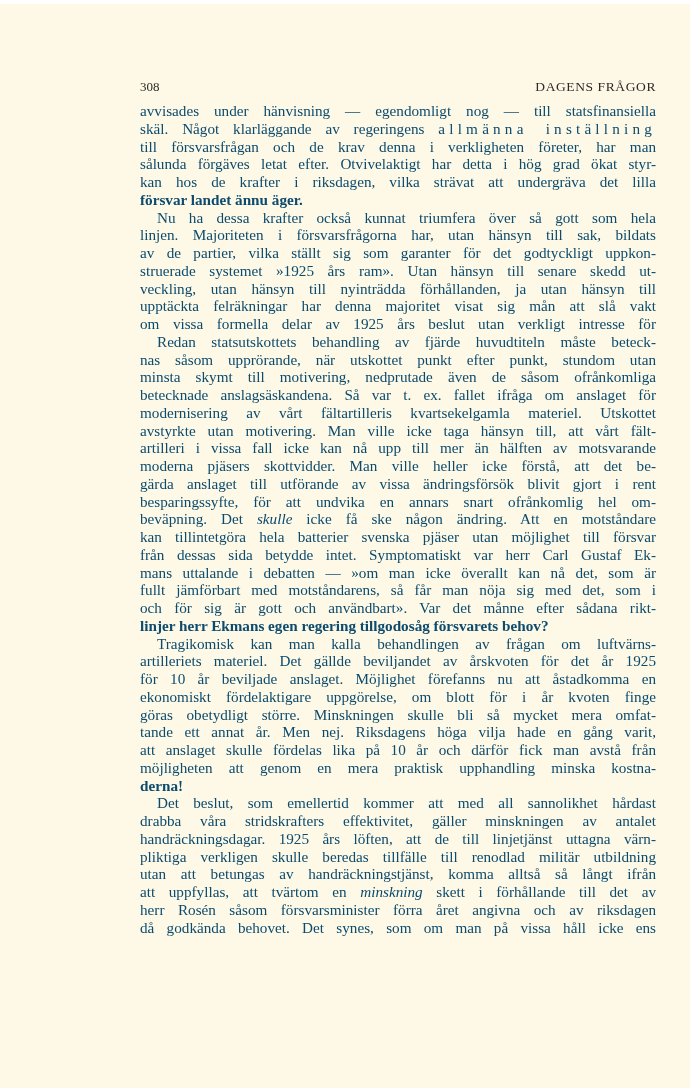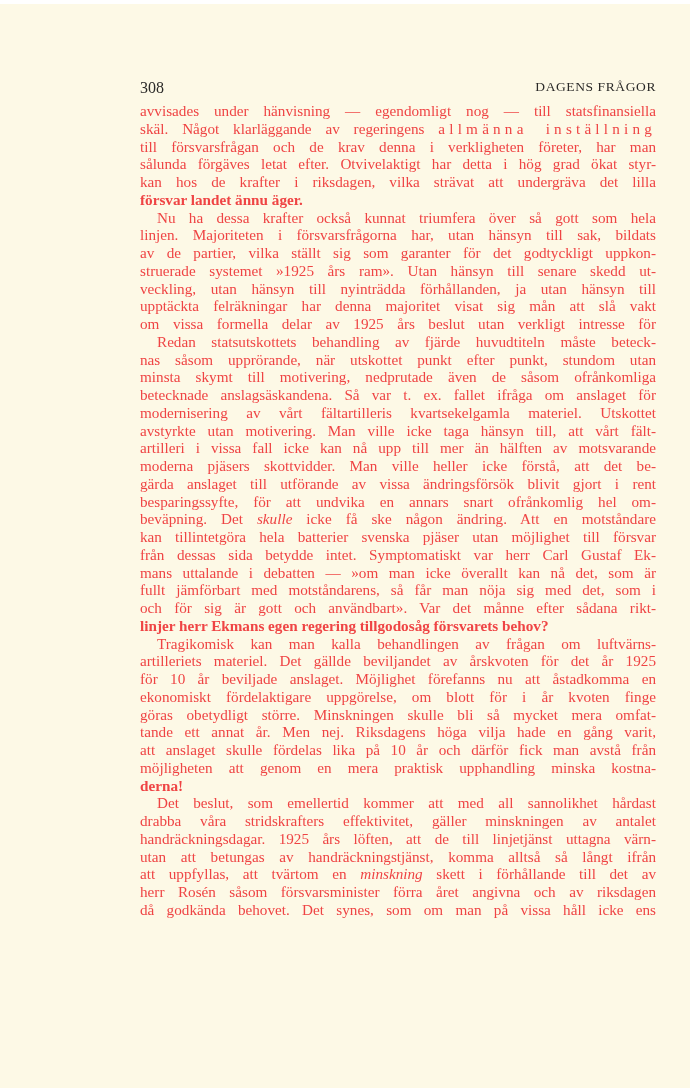--- a/index.html
+++ b/index.html
@@ -27,40 +27,40 @@
     left: 140px;
     width: 516px;
     height: 18px;
     font-family: "Liberation Serif", "DejaVu Serif", serif;
     color: #2b2a28;
   }
   .page-number {
     position: absolute;
     left: 0;
     top: 0;
-    font-size: 16px;
+    font-size: 13px;
   }
   .running-title {
     position: absolute;
     left: 0;
     right: 0;
     top: 0;
     text-align: right;
     font-size: 13.5px;
     letter-spacing: 0.6px;
   }
   .body-text {
     position: absolute;
     top: 98px;
     left: 140px;
     width: 516px;
     font-family: "Liberation Serif", "DejaVu Serif", serif;
     font-size: 15.2px;
     line-height: 17.75px;
-    color: #ef4444;
+    color: #0c4a6e;
   }
   .line {
     display: block;
     white-space: nowrap;
     text-align: justify;
     text-align-last: justify;
     height: 17.75px;
   }
   .line.last {
     text-align-last: left;
@@ -129,19 +129,20 @@
         <span class="line">göras obetydligt större. Minskningen skulle bli så mycket mera omfat-</span>
         <span class="line">tande ett annat år. Men nej. Riksdagens höga vilja hade en gång varit,</span>
         <span class="line">att anslaget skulle fördelas lika på 10 år och därför fick man avstå från</span>
         <span class="line">möjligheten att genom en mera praktisk upphandling minska kostna-</span>
         <span class="line last">derna!</span>
       </div>
       <div>
         <span class="line indent">Det beslut, som emellertid kommer att med all sannolikhet hårdast</span>
         <span class="line">drabba våra stridskrafters effektivitet, gäller minskningen av antalet</span>
         <span class="line">handräckningsdagar. 1925 års löften, att de till linjetjänst uttagna värn-</span>
+        <span class="line">pliktiga verkligen skulle beredas tillfälle till renodlad militär utbildning</span>
         <span class="line">utan att betungas av handräckningstjänst, komma alltså så långt ifrån</span>
         <span class="line">att uppfyllas, att tvärtom en <em>minskning</em> skett i förhållande till det av</span>
         <span class="line">herr Rosén såsom försvarsminister förra året angivna och av riksdagen</span>
         <span class="line">då godkända behovet. Det synes, som om man på vissa håll icke ens</span>
       </div>
     </div>
 </div>
 
 </body></html>

